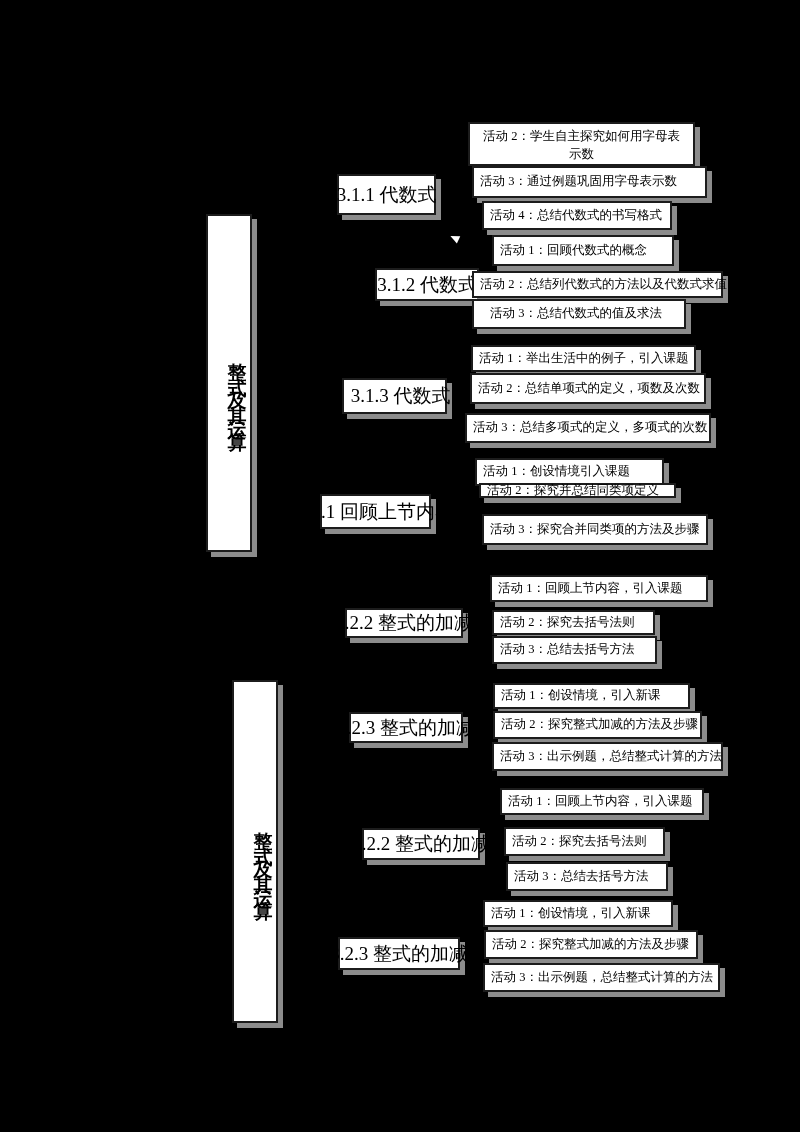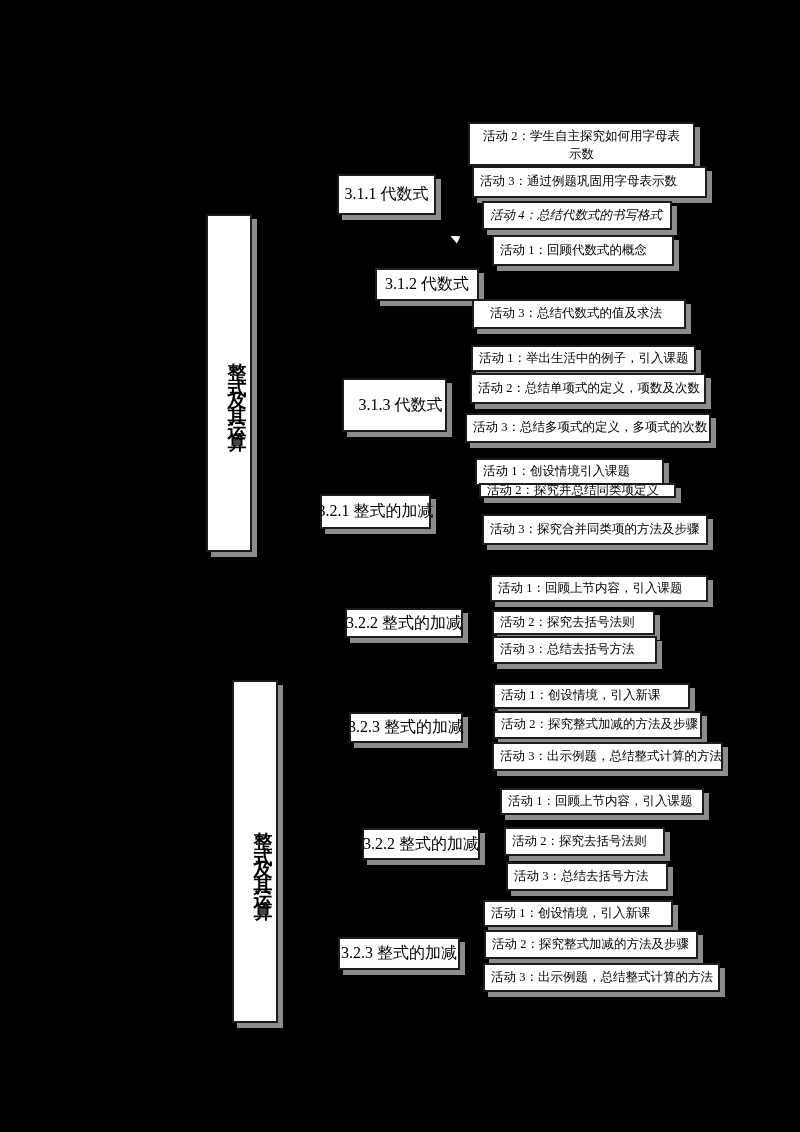--- a/index.html
+++ b/index.html
@@ -26,21 +26,21 @@
     font-size:19px;
     font-weight:bold;
     letter-spacing:14px;
     padding-top:14px;
     padding-right:0px;
     display:flex;
     justify-content:center;
   }
   .section-label{
     display:flex;align-items:center;justify-content:center;
-    font-size:16px;
+    font-size:19px;
     white-space:nowrap;
   }
   .activity{
     display:flex;align-items:center;
     font-size:12.5px;
     padding:0 6px;
     white-space:nowrap;
     line-height:1.25;
   }
   .activity.multiline{
@@ -63,33 +63,34 @@
 
 <div id="canvas" style="--bg: #000000; --fill: #ffffff; --border: #1c1c1c; --shadow: #8c8c8c; --text: #000000;">
 
   <div class="node vtitle" style="left:206px;top:214px;width:46px;height:338px;">整式及其运算</div>
 
   <div class="node vtitle" style="left:232px;top:680px;width:46px;height:343px;">整式及其运算</div>
 
   <div class="node section-label" style="left:337px;top:174px;width:99px;height:41px;">3.1.1 代数式</div>
   <div class="node activity multiline" style="left:468px;top:122px;width:227px;height:44px;">活动 2：学生自主探究如何用字母表示数</div>
   <div class="node activity" style="left:472px;top:166px;width:235px;height:32px;">活动 3：通过例题巩固用字母表示数</div>
-  <div class="node activity" style="left:482px;top:201px;width:190px;height:29px;font-style:italic;">活动 4：总结代数式的书写格式</div>
+  <div class="node activity" style="left:482px;top:201px;width:190px;height:29px;">活动 4：总结代数式的书写格式</div>
 
   <div class="node section-label" style="left:343px;top:268px;width:104px;height:33px;margin-left:32px;">3.1.2 代数式</div>
   <div class="arrow-nw" style="left:450px;top:234px;"></div>
   <div class="node activity" style="left:492px;top:235px;width:182px;height:31px;">活动 1：回顾代数式的概念</div>
+  <div class="node activity" style="left:472px;top:271px;width:251px;height:27px;">活动 2：总结列代数式的方法以及代数式求值</div>
   <div class="node activity" style="left:472px;top:299px;width:214px;height:30px;padding-left:16px;">活动 3：总结代数式的值及求法</div>
 
-  <div class="node section-label" style="left:342px;top:378px;width:105px;height:54px;padding-left:12px;">3.1.3 代数式</div>
+  <div class="node section-label" style="left:342px;top:378px;width:105px;height:36px;padding-left:12px;">3.1.3 代数式</div>
   <div class="node activity" style="left:471px;top:345px;width:225px;height:27px;">活动 1：举出生活中的例子，引入课题</div>
   <div class="node activity" style="left:470px;top:373px;width:236px;height:31px;">活动 2：总结单项式的定义，项数及次数</div>
   <div class="node activity" style="left:465px;top:413px;width:246px;height:30px;">活动 3：总结多项式的定义，多项式的次数</div>
 
-  <div class="node section-label" style="left:320px;top:494px;width:111px;height:35px;">3.2.1 整式的加减</div>
+  <div class="node section-label" style="left:320px;top:494px;width:111px;height:35px;">3.2.1 回顾上节内容</div>
   <div class="node activity" style="left:475px;top:458px;width:189px;height:28px;">活动 1：创设情境引入课题</div>
   <div class="node activity" style="left:479px;top:483px;width:197px;height:15px;">活动 2：探究并总结同类项定义</div>
   <div class="node activity" style="left:482px;top:514px;width:226px;height:31px;">活动 3：探究合并同类项的方法及步骤</div>
 
   <div class="node section-label" style="left:345px;top:608px;width:118px;height:30px;">3.2.2 整式的加减</div>
   <div class="node activity" style="left:490px;top:575px;width:218px;height:27px;">活动 1：回顾上节内容，引入课题</div>
   <div class="node activity" style="left:492px;top:610px;width:163px;height:25px;">活动 2：探究去括号法则</div>
   <div class="node activity" style="left:492px;top:636px;width:165px;height:28px;">活动 3：总结去括号方法</div>
 
   <div class="node section-label" style="left:349px;top:712px;width:114px;height:31px;">3.2.3 整式的加减</div>

